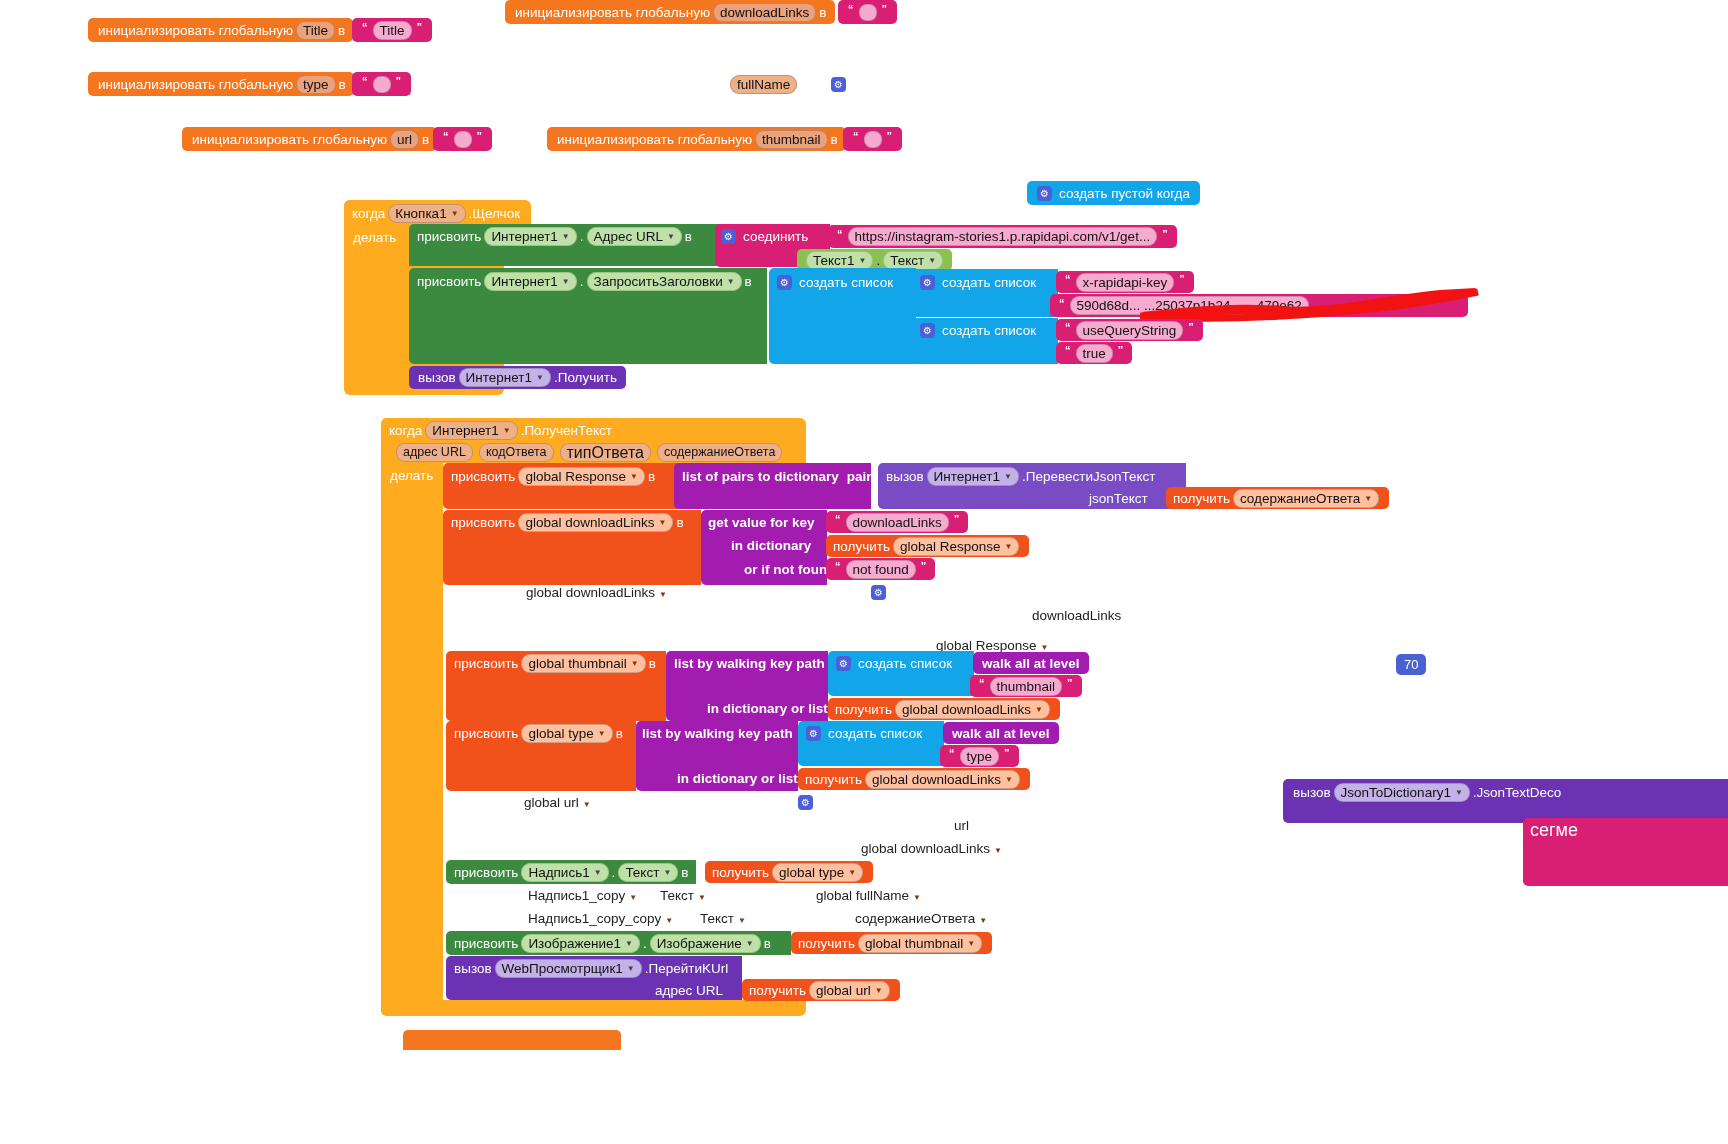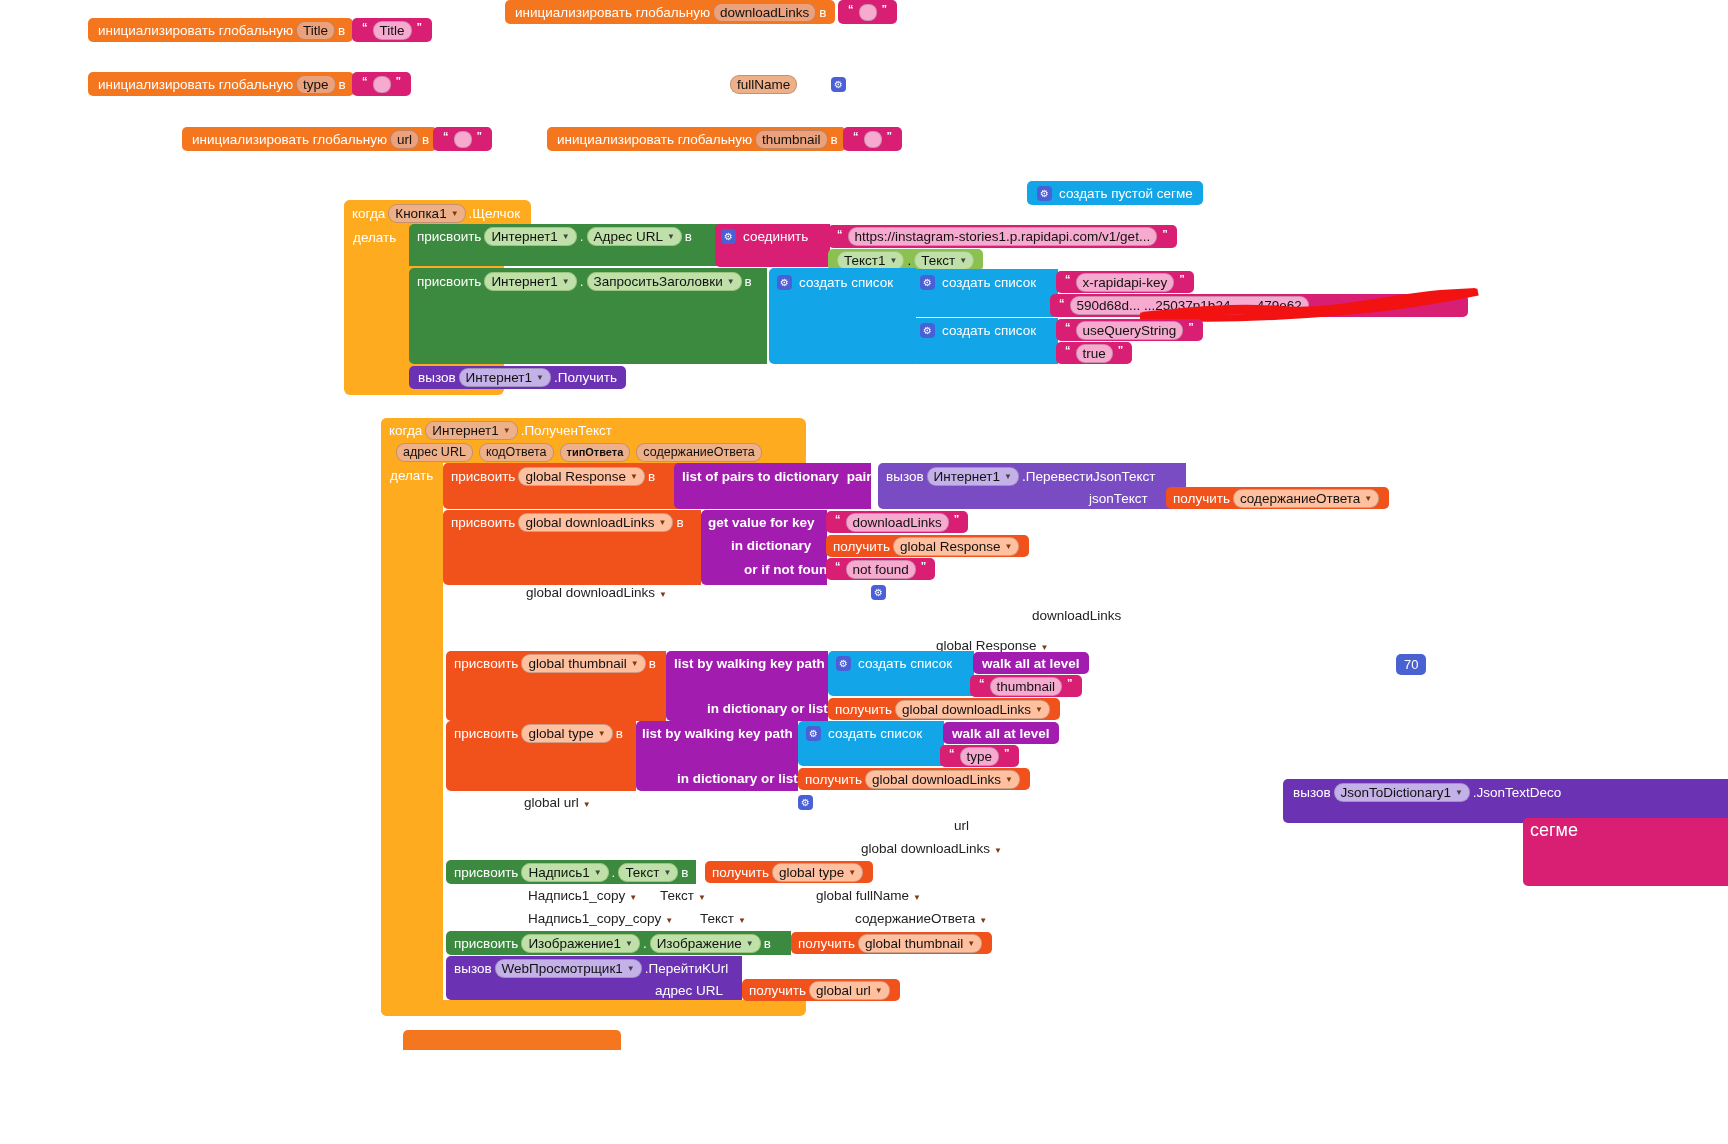--- a/index.html
+++ b/index.html
@@ -116,21 +116,21 @@
   <span class="lbl">в</span>
 </div>
 <div class="blk c-pink rad" style="left:843px;top:127px;height:24px;padding:0 8px;">
   <span class="quote">“</span>
   <span class="freefield"></span>
   <span class="quote">”</span>
 </div>
 
 <div class="blk c-cyan rad" style="left:1027px;top:181px;height:24px;padding:0 10px;">
   <span class="gear">⚙</span>
-  <span class="lbl">создать пустой сегме</span>
+  <span class="lbl">создать пустой когда</span>
 </div>
 
 <div class="blk c-blue-num rad" style="left:1396px;top:654px;height:21px;padding:0 8px;">
   <span class="lbl" style="font-size:13px;text-align:center;">70</span>
 </div>
 
 <div class="c-event" style="position:absolute;left:344px;top:200px;width:160px;height:195px;border-radius:6px 6px 6px 6px;"></div>
 <div class="c-event" style="position:absolute;left:344px;top:200px;width:187px;height:26px;border-radius:6px 6px 0 0;"></div>
 <div class="blk" style="left:352px;top:201px;height:24px;">
   <span class="lbl">когда</span>
@@ -162,21 +162,21 @@
 <div class="c-pink" style="position:absolute;left:715px;top:224px;width:115px;height:43px;border-radius:5px 0 0 5px;"></div>
 <div class="blk" style="left:721px;top:225px;height:22px;">
   <span class="gear">⚙</span>
   <span class="lbl">соединить</span>
 </div>
 <div class="blk c-pink rad" style="left:828px;top:225px;height:23px;padding:0 7px;">
   <span class="quote">“</span>
   <span class="chip chip-pink">https://instagram-stories1.p.rapidapi.com/v1/get...</span>
   <span class="quote">”</span>
 </div>
-<div class="blk c-green rad" style="left:828px;top:249px;height:22px;padding:0 6px;background:#8cc152;">
+<div class="blk c-green rad" style="left:797px;top:249px;height:22px;padding:0 6px;background:#8cc152;">
   <span class="chip chip-green">
       <span>Текст1</span>
       <span class="caret-w">▼</span>
     </span>
   <span class="lbl-dark">.</span>
   <span class="chip chip-green">
       <span>Текст</span>
       <span class="caret-w">▼</span>
     </span>
 </div>
@@ -255,21 +255,21 @@
   <span class="lbl">когда</span>
   <span class="chip chip-evt">
       <span>Интернет1</span>
       <span class="caret">▼</span>
     </span>
   <span class="lbl">.ПолученТекст</span>
 </div>
 <div class="blk" style="left:393px;top:442px;height:20px;">
   <span class="chip chip-evt" style="font-size:12.5px;">адрес URL</span>
   <span class="chip chip-evt" style="font-size:12.5px;">кодОтвета</span>
-  <span class="chip chip-evt" style="font-size:11px;font-weight:bold;">типОтвета</span>
+  <span class="chip chip-evt" style="font-size:16px;">типОтвета</span>
   <span class="chip chip-evt" style="font-size:12.5px;">содержаниеОтвета</span>
 </div>
 <div class="blk" style="left:390px;top:464px;height:22px;">
   <span class="lbl">делать</span>
 </div>
 
 <div class="c-orange-dark" style="position:absolute;left:443px;top:463px;width:238px;height:46px;border-radius:5px 0 0 5px;"></div>
 <div class="blk" style="left:451px;top:465px;height:22px;">
   <span class="lbl">присвоить</span>
   <span class="chip chip-orange">

